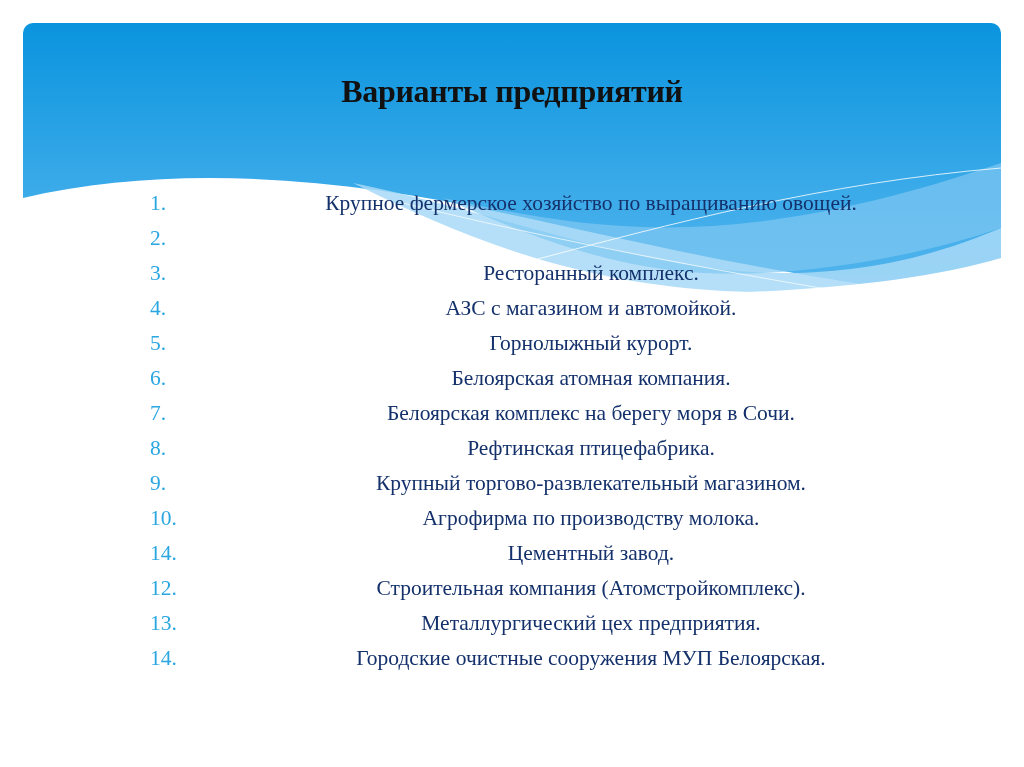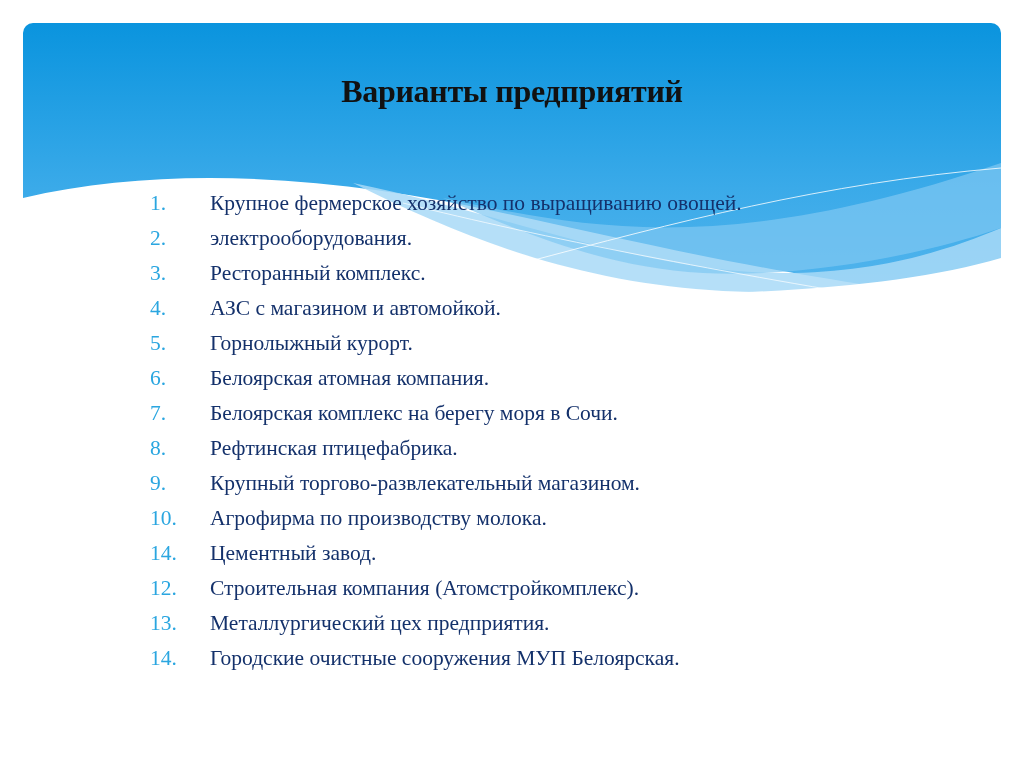--- a/index.html
+++ b/index.html
@@ -21,21 +21,21 @@
   }
   .list {
     position: absolute; left: 150px; top: 189px; width: 822px; margin: 0; padding: 0; list-style: none;
   }
   .item {
     position: relative; display: flex; font-size: 21.5px; line-height: 28px; margin-bottom: 7px; color: #14316b;
   }
   .num {
     width: 60px; flex: 0 0 60px; color: #2aa6e0;
   }
-  .text { flex: 1; }
+  .text { flex: 1; text-align: center; }
   .text.justify { text-align: justify; text-align-last: left; }
   .text.justify .line1 { display: block; text-align: justify; text-align-last: justify; }
   .text.justify .line2 { display: block; }
 </style>
 </head>
 <body>
 
 <div class="slide">
   <div class="banner">
     <svg width="978" height="300" viewBox="0 0 978 300">
@@ -62,21 +62,20 @@
   <div class="title">Варианты предприятий</div>
 
   <ol class="list">
     <li class="item">
       <span class="num">1.</span>
       <span class="text">Крупное фермерское хозяйство по выращиванию овощей.</span>
     </li>
     <li class="item">
       <span class="num">2.</span>
       <span class="text justify">
-        <span class="line2">электрооборудования.</span>
       </span>
     </li>
     <li class="item">
       <span class="num">3.</span>
       <span class="text">Ресторанный комплекс.</span>
     </li>
     <li class="item">
       <span class="num">4.</span>
       <span class="text">АЗС с магазином и автомойкой.</span>
     </li>

